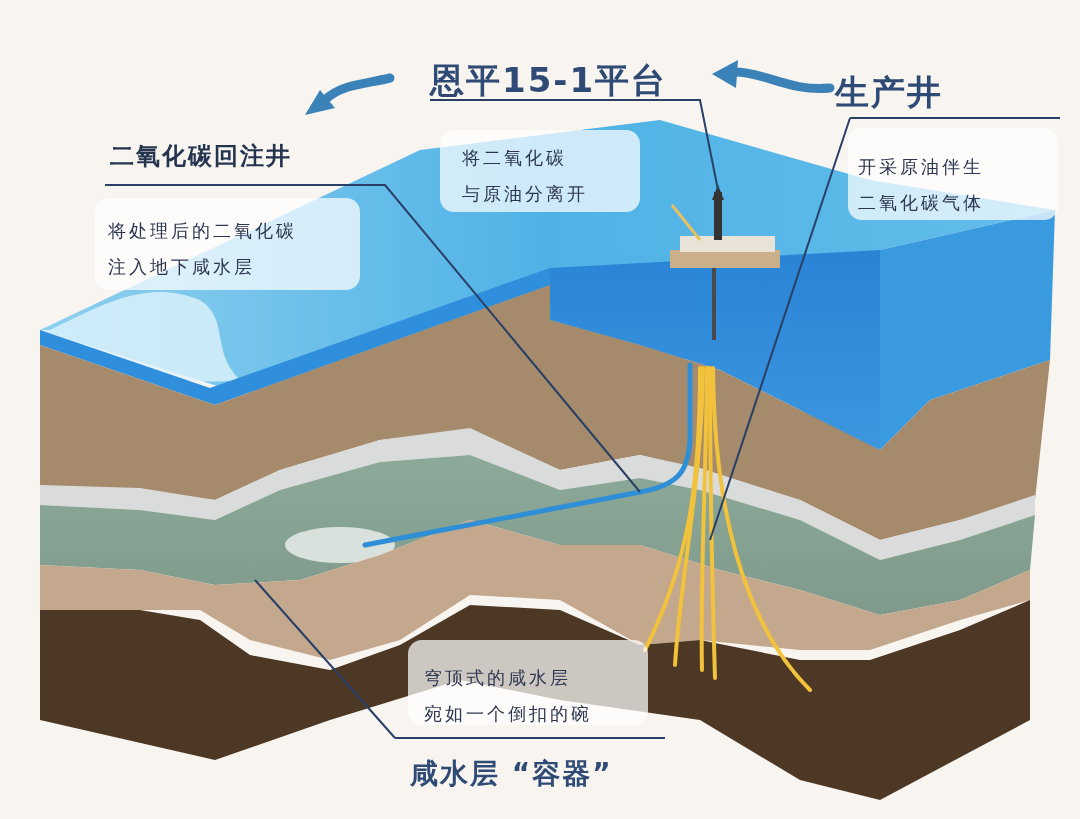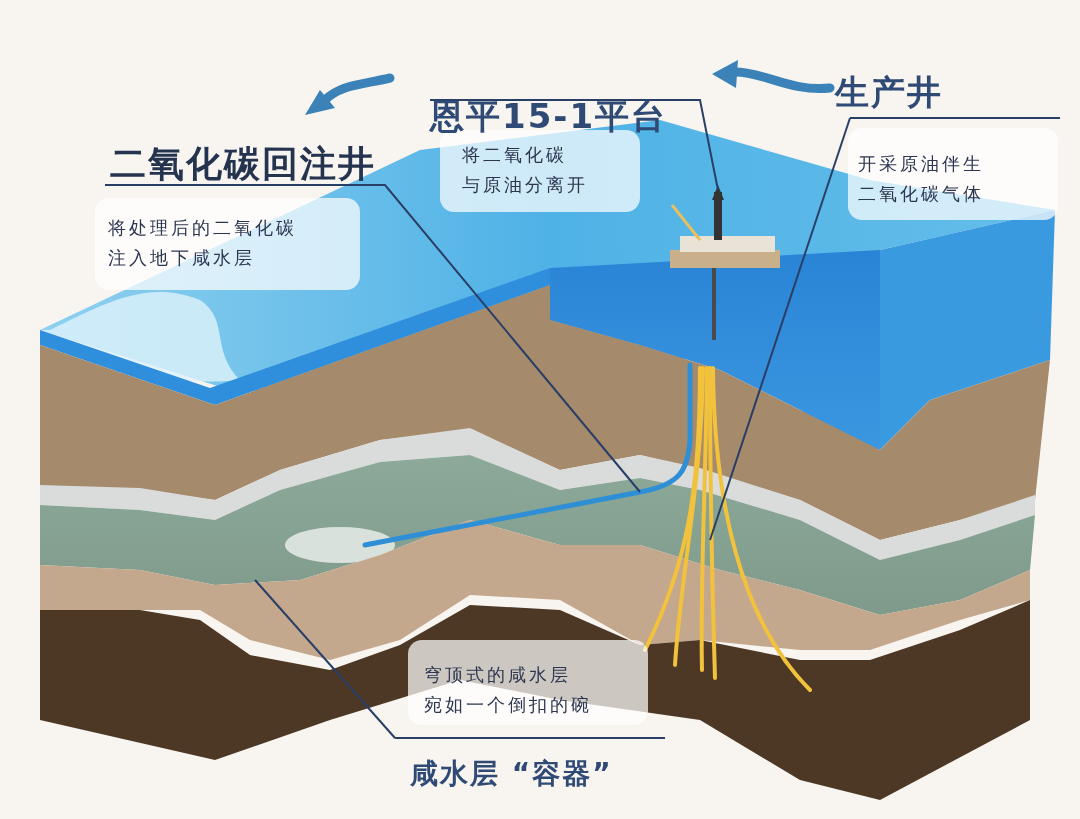--- a/index.html
+++ b/index.html
@@ -1,20 +1,20 @@
 <!DOCTYPE html>
 <html><head>
 <meta charset="utf-8">
 <style>
   html, body { margin:0; padding:0; }
   body { width:1080px; height:819px; background:#f8f5f0; position:relative; overflow:hidden;
          font-family:"DejaVu Sans", sans-serif; color:#2c3e5a; }
   .layer { position:absolute; left:0; top:0; }
   .title { position:absolute; font-weight:bold; color:#2e4a75; white-space:nowrap; letter-spacing:2px; }
-  .caption { position:absolute; white-space:pre-line; color:#2c3650; font-size:18px; line-height:30px; letter-spacing:3px; }
+  .caption { position:absolute; white-space:pre-line; color:#2c3650; font-size:18px; line-height:36px; letter-spacing:3px; }
   .card { position:absolute; background:rgba(255,255,255,0.72); border-radius:14px; }
 </style>
 </head>
 <body>
 
 <svg class="layer" width="1080" height="819" viewBox="0 0 1080 819">
   <defs>
     <linearGradient id="seaTop" x1="0" y1="0" x2="1" y2="0">
       <stop offset="0" stop-color="#8fd0ef"></stop>
       <stop offset="0.5" stop-color="#4fb2e6"></stop>
@@ -87,22 +87,22 @@
     <path d="M830,88 C790,92 765,72 735,72" stroke="#3b82b8" stroke-width="9" fill="none" stroke-linecap="round"></path>
     <polygon points="712,74 738,60 736,88" fill="#3b82b8"></polygon>
   </g>
 </svg>
 
 <div class="card" style="left:440px;top:130px;width:200px;height:82px;"></div>
 <div class="card" style="left:95px;top:198px;width:265px;height:92px;"></div>
 <div class="card" style="left:848px;top:128px;width:210px;height:92px;"></div>
 <div class="card" style="left:408px;top:640px;width:240px;height:85px;"></div>
 
-<div class="title" style="left:430px;top:58px;font-size:34px;margin-top:36px;">恩平15-1平台</div>
-<div class="title" style="left:110px;top:140px;font-size:36px;color:#24344f;">二氧化碳回注井</div>
+<div class="title" style="left:430px;top:58px;font-size:34px;">恩平15-1平台</div>
+<div class="title" style="left:110px;top:140px;font-size:24px;color:#24344f;">二氧化碳回注井</div>
 <div class="title" style="left:835px;top:70px;font-size:34px;">生产井</div>
 <div class="title" style="left:410px;top:755px;font-size:28px;">咸水层 “容器”</div>
 
 <div class="caption" style="left:462px;top:140px;">将二氧化碳
 与原油分离开</div>
 <div class="caption" style="left:108px;top:213px;font-family:Liberation Serif, serif;">将处理后的二氧化碳
 注入地下咸水层</div>
 <div class="caption" style="left:858px;top:149px;">开采原油伴生
 二氧化碳气体</div>
 <div class="caption" style="left:424px;top:660px;">穹顶式的咸水层

